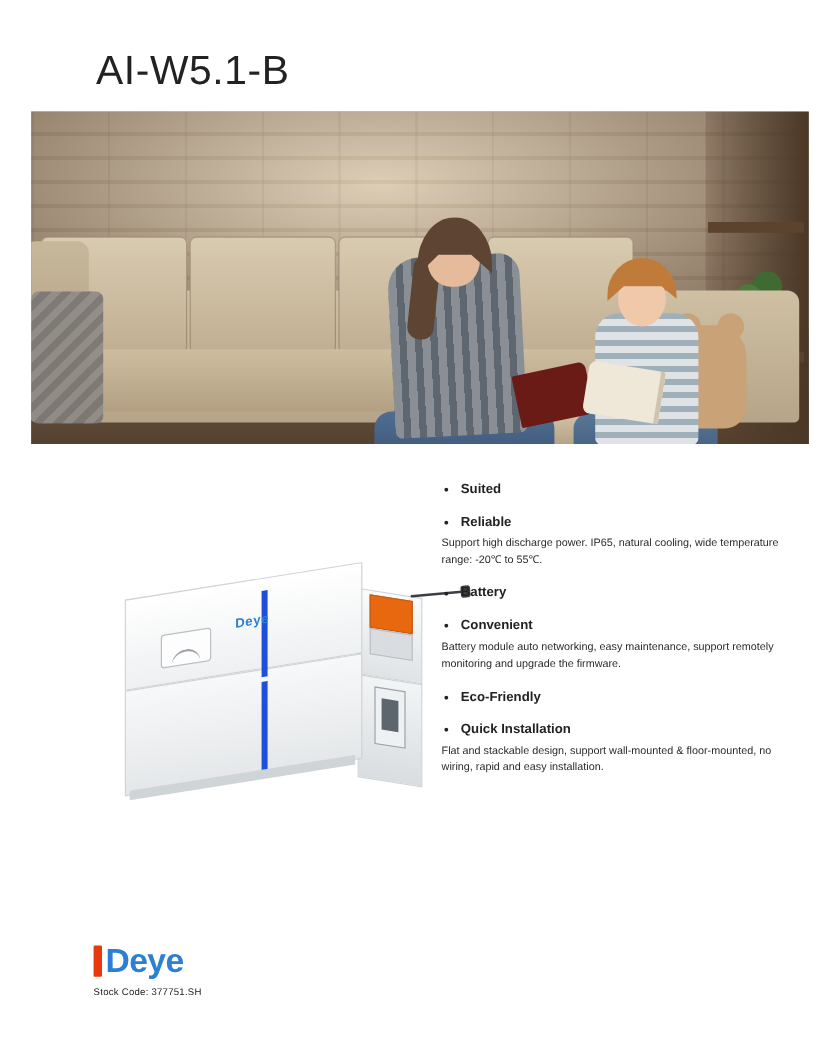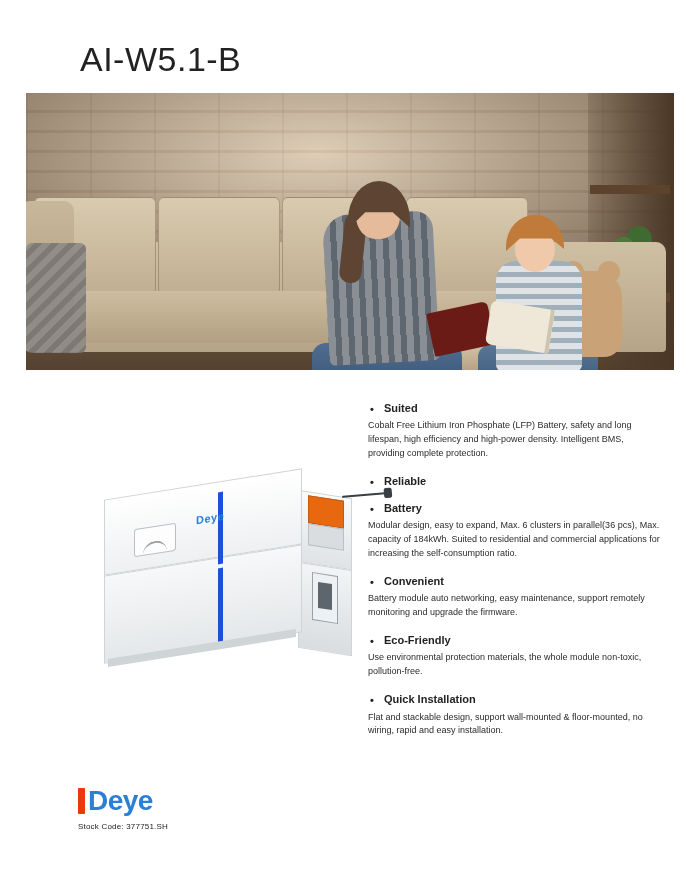--- a/index.html
+++ b/index.html
@@ -433,53 +433,50 @@
     <div class="prod-foot"></div>
   </div>
 
   <div class="features">
 
     <div class="feature">
       <p class="feature-head">
         <span class="bullet">•</span>
         <span>Suited</span>
       </p>
-      <p class="feature-body">Cobalt Free Lithium Iron Phosphate (LFP) Battery, safety and long lifespan, high efficiency and high-power density. Intelligent BMS, providing complete protection.</p>
     </div>
 
     <div class="feature">
       <p class="feature-head">
         <span class="bullet">•</span>
         <span>Reliable</span>
       </p>
+      <p class="feature-body">Support high discharge power. IP65, natural cooling, wide temperature range: -20℃ to 55℃.</p>
     </div>
 
     <div class="feature">
       <p class="feature-head">
         <span class="bullet">•</span>
         <span>Battery</span>
       </p>
-      <p class="feature-body">Modular design, easy to expand, Max. 6 clusters in parallel(36 pcs), Max. capacity of 184kWh.
-Suited to residential and commercial applications for increasing the self-consumption ratio.</p>
     </div>
 
     <div class="feature">
       <p class="feature-head">
         <span class="bullet">•</span>
         <span>Convenient</span>
       </p>
       <p class="feature-body">Battery module auto networking, easy maintenance, support remotely monitoring and upgrade the firmware.</p>
     </div>
 
     <div class="feature">
       <p class="feature-head">
         <span class="bullet">•</span>
         <span>Eco-Friendly</span>
       </p>
-      <p class="feature-body">Use environmental protection materials, the whole module non-toxic, pollution-free.</p>
     </div>
 
     <div class="feature">
       <p class="feature-head">
         <span class="bullet">•</span>
         <span>Quick Installation</span>
       </p>
       <p class="feature-body">Flat and stackable design, support wall-mounted &amp; floor-mounted, no wiring, rapid and easy installation.</p>
     </div>
 

